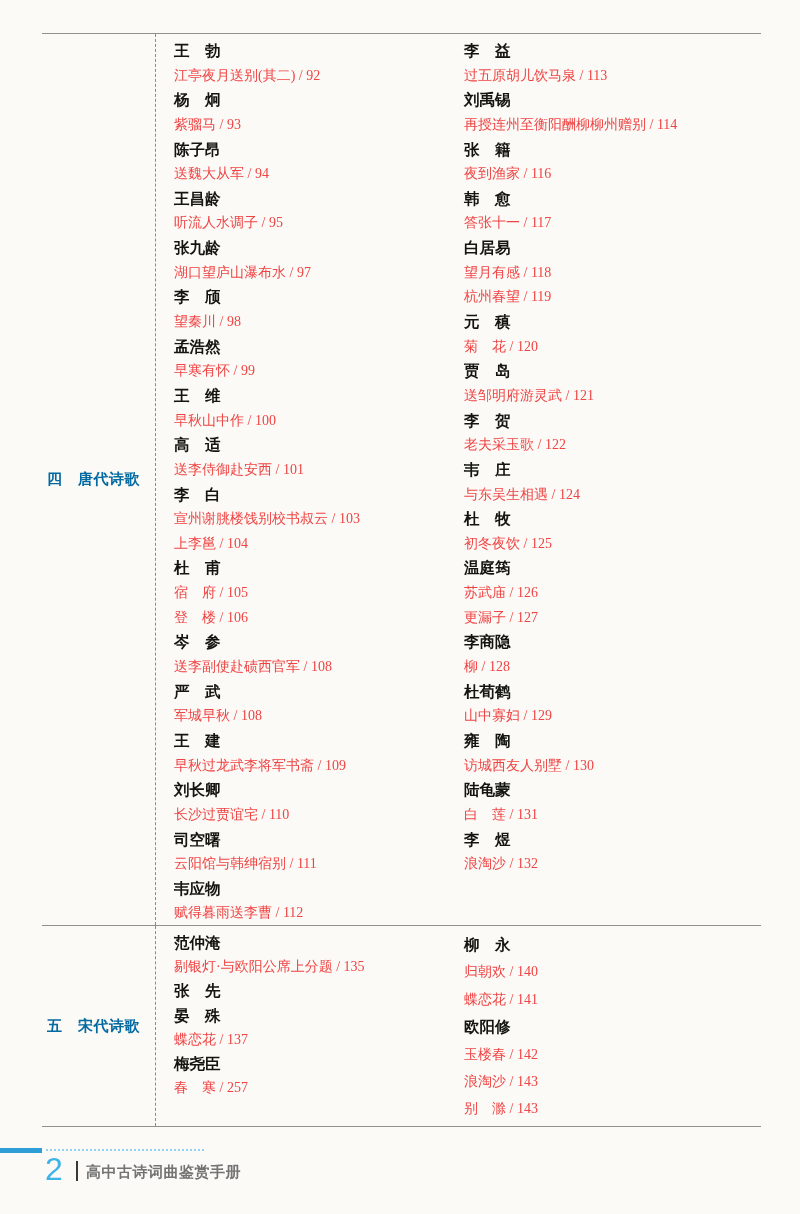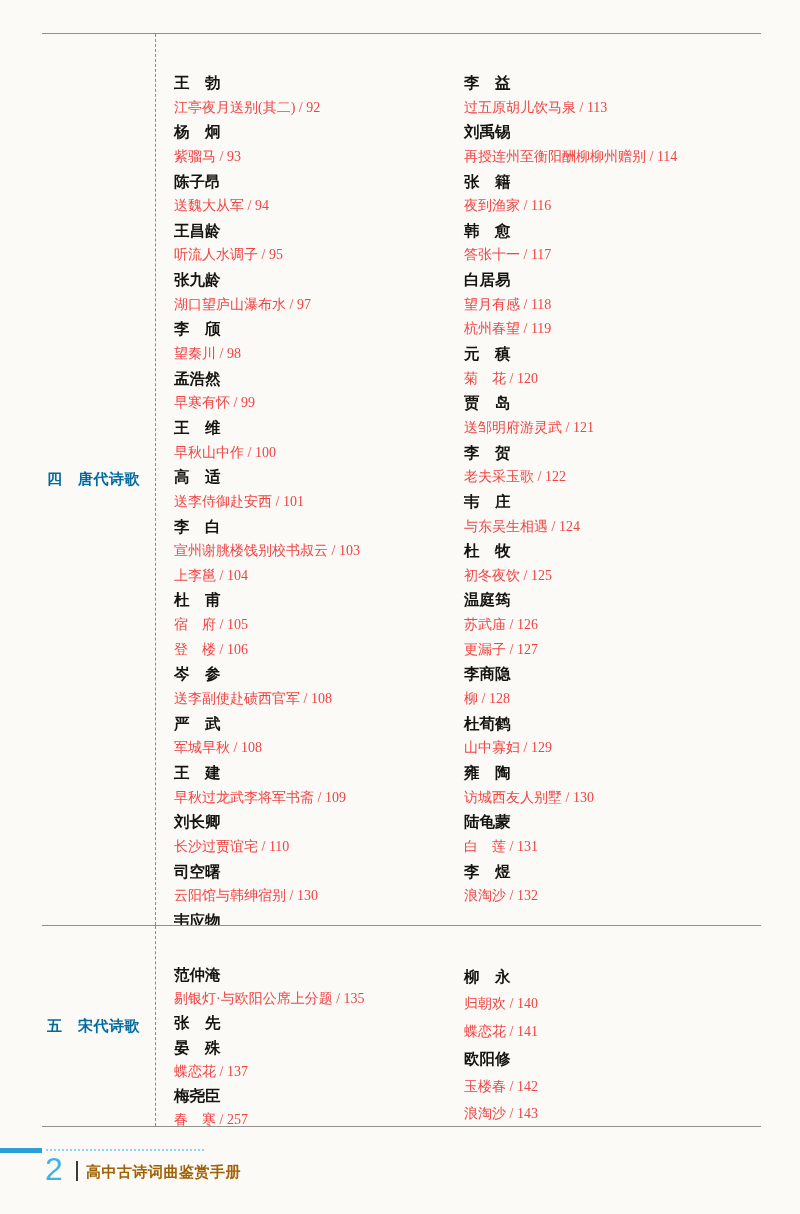--- a/index.html
+++ b/index.html
@@ -42,21 +42,20 @@
     color: #0369a1;
     padding-left: 5px;
     white-space: nowrap;
   }
   .cols {
     flex: 1;
     display: flex;
     padding: 5px 0 0 18px;
     box-sizing: border-box;
     overflow: hidden;
-    margin-top: 32px;
   }
   .col { display: flex; flex-direction: column; }
   .col-l { width: 290px; flex: 0 0 290px; }
   .col-r { flex: 1; }
   .entry { white-space: nowrap; }
   .lh-a .entry { height: 24.65px; line-height: 24.65px; }
   .lh-b .entry { height: 24.2px;  line-height: 24.2px; }
   .lh-c .entry { height: 27.4px;  line-height: 27.4px; }
   .entry.poet {
     font-family: "Liberation Sans", sans-serif;
@@ -94,21 +93,21 @@
     left: 76px; top: 1161px;
     width: 2px; height: 20px;
     background: #3a3a34;
   }
   .footer-booktitle {
     position: absolute;
     left: 86px; top: 1163px;
     font-family: Liberation Serif, serif;
     font-weight: bold;
     font-size: 15px;
-    color: #a16207;
+    color: #737373;
     letter-spacing: 0.5px;
     white-space: nowrap;
   }
 </style>
 </head>
 <body>
 
 <div class="page">
 
   <div class="toc">
@@ -146,21 +145,21 @@
             <div class="entry title">登　楼 / 106</div>
             <div class="entry poet">岑　参</div>
             <div class="entry title">送李副使赴碛西官军 / 108</div>
             <div class="entry poet">严　武</div>
             <div class="entry title">军城早秋 / 108</div>
             <div class="entry poet">王　建</div>
             <div class="entry title">早秋过龙武李将军书斋 / 109</div>
             <div class="entry poet">刘长卿</div>
             <div class="entry title">长沙过贾谊宅 / 110</div>
             <div class="entry poet">司空曙</div>
-            <div class="entry title">云阳馆与韩绅宿别 / 130</div>
+            <div class="entry title">云阳馆与韩绅宿别 / 111</div>
             <div class="entry poet">韦应物</div>
             <div class="entry title">赋得暮雨送李曹 / 112</div>
           </div>
         <div class="col col-r lh-a">
 
         <div class="entry poet">李　益</div>
             <div class="entry title">过五原胡儿饮马泉 / 113</div>
             <div class="entry poet">刘禹锡</div>
             <div class="entry title">再授连州至衡阳酬柳柳州赠别 / 114</div>
             <div class="entry poet">张　籍</div>

